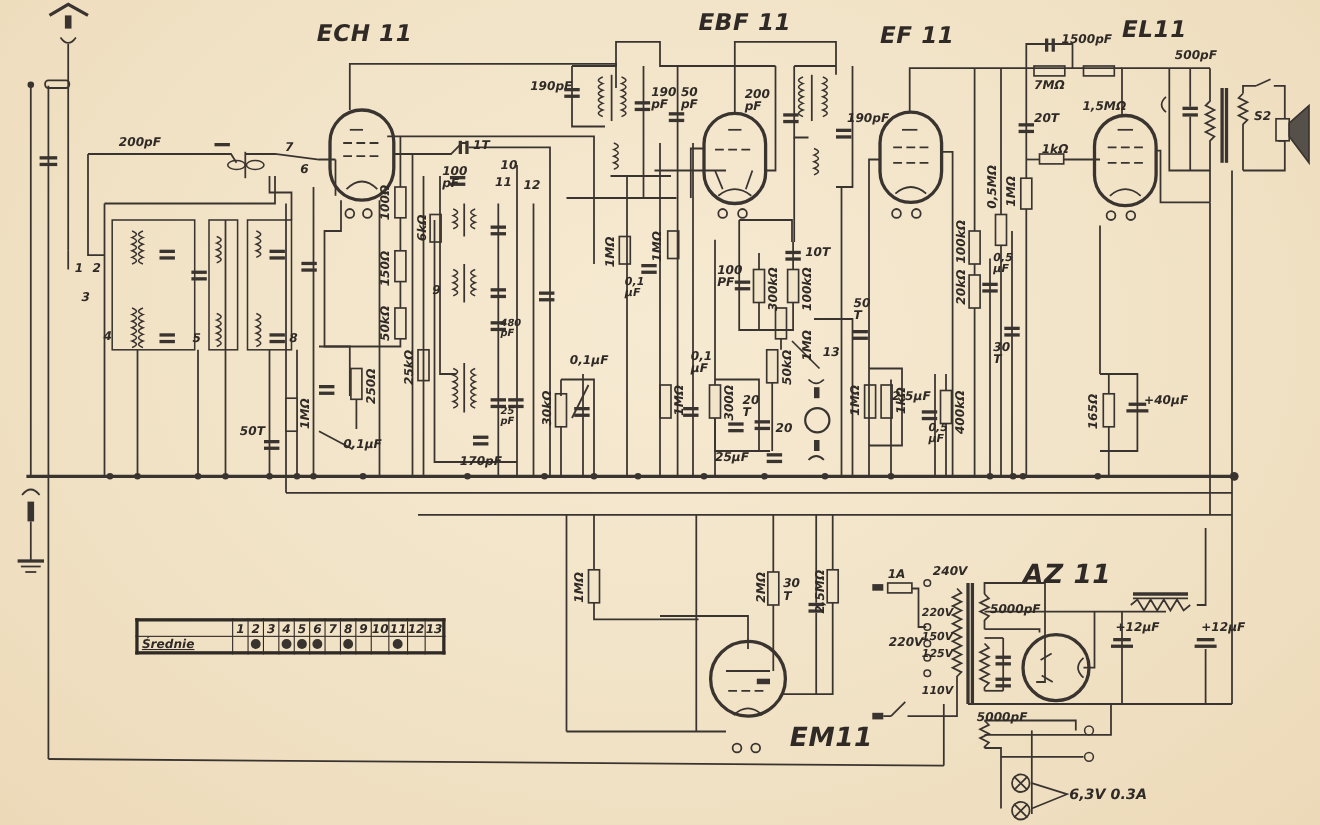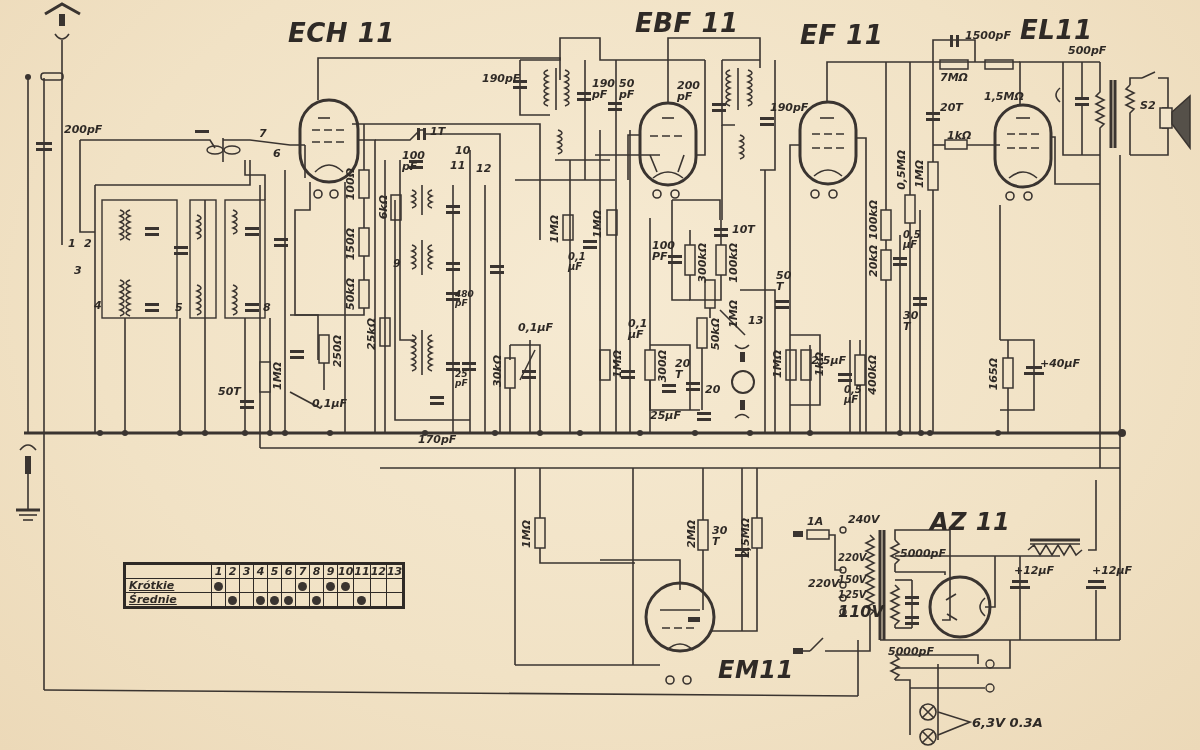--- a/index.html
+++ b/index.html
@@ -5,21 +5,21 @@
   html,body{margin:0;padding:0;background:#f2e4c9;}
   #page{position:relative;width:1200px;height:750px;overflow:hidden;
     background:radial-gradient(ellipse at 50% 40%,#f6ead2 0%,#f1e2c5 60%,#ecd9b8 100%);
     font-family:"DejaVu Sans",sans-serif;color:#2f2a26;}
   svg{position:absolute;left:0;top:0;}
   .w{stroke:#3a3430;stroke-width:1.6;fill:none;}
   .wb{stroke:#3a3430;stroke-width:3;fill:none;}
   .d{fill:#3a3430;}
   .tube{stroke:#3a3430;stroke-width:3;fill:none;}
   .lbl{position:absolute;font-style:italic;font-weight:bold;color:#2f2a26;white-space:nowrap;line-height:1;}
-  .tl{font-size:26px;letter-spacing:0.5px;}
+  .tl{font-size:21px;letter-spacing:0.5px;}
   .cl{font-size:11px;}
   .cv{font-size:11px;writing-mode:vertical-rl;transform:rotate(180deg);}
   #switch-table{position:absolute;left:123px;top:562px;border-collapse:collapse;border:3px solid #2f2a26;}
   #switch-table td{border:1.5px solid #2f2a26;height:13px;width:13px;padding:0;text-align:center;
     font-size:11px;font-style:italic;font-weight:bold;line-height:13px;}
   #switch-table td.rl{width:82px;text-align:left;padding-left:3px;text-decoration:underline;}
   .dot{display:inline-block;width:9px;height:9px;border-radius:50%;background:#3a3430;vertical-align:middle;}
 </style>
 </head>
 <body>
@@ -496,21 +496,21 @@
   <path class="w" d="M938 712 L970 722 L938 735"></path>
 </svg>
 
 <div class="lbl tl" style="left:288px;top:20px;">ECH 11</div>
 <div class="lbl tl" style="left:635px;top:10px;">EBF 11</div>
 <div class="lbl tl" style="left:800px;top:22px;">EF 11</div>
 <div class="lbl tl" style="left:1020px;top:17px;">EL11</div>
 <div class="lbl tl" style="left:718px;top:658px;font-size:24px;">EM11</div>
 <div class="lbl tl" style="left:930px;top:510px;font-size:24px;">AZ 11</div>
 
-<div class="lbl cl" style="left:64px;top:124px;">200pF</div>
+<div class="lbl cl" style="left:64px;top:124px;padding-left:44px;">200pF</div>
 <div class="lbl cl" style="left:259px;top:128px;">7</div>
 <div class="lbl cl" style="left:273px;top:148px;">6</div>
 <div class="lbl cl" style="left:68px;top:238px;">1</div>
 <div class="lbl cl" style="left:84px;top:238px;">2</div>
 <div class="lbl cl" style="left:74px;top:265px;">3</div>
 <div class="lbl cl" style="left:94px;top:300px;">4</div>
 <div class="lbl cl" style="left:175px;top:302px;">5</div>
 <div class="lbl cl" style="left:263px;top:302px;">8</div>
 <div class="lbl cl" style="left:393px;top:258px;">9</div>
 <div class="lbl cl" style="left:455px;top:145px;">10</div>
@@ -521,21 +521,21 @@
 <div class="lbl cv" style="left:272px;top:362px;">1MΩ</div>
 <div class="lbl cv" style="left:345px;top:168px;">100Ω</div>
 <div class="lbl cv" style="left:345px;top:228px;">150Ω</div>
 <div class="lbl cv" style="left:345px;top:278px;">50kΩ</div>
 <div class="lbl cv" style="left:332px;top:335px;">250Ω</div>
 <div class="lbl cl" style="left:312px;top:398px;">0,1μF</div>
 <div class="lbl cv" style="left:366px;top:318px;">25kΩ</div>
 <div class="lbl cv" style="left:378px;top:195px;">6kΩ</div>
 <div class="lbl cl" style="left:402px;top:150px;width:30px;white-space:normal;">100 pF</div>
 <div class="lbl cl" style="left:430px;top:126px;">1T</div>
-<div class="lbl cl" style="left:418px;top:414px;margin-top:20px;">170pF</div>
+<div class="lbl cl" style="left:418px;top:414px;">170pF</div>
 <div class="lbl cl" style="left:455px;top:290px;width:20px;white-space:normal;font-size:9px;">480 pF</div>
 <div class="lbl cl" style="left:455px;top:370px;width:20px;white-space:normal;font-size:9px;">25 pF</div>
 <div class="lbl cv" style="left:492px;top:355px;">30kΩ</div>
 <div class="lbl cl" style="left:518px;top:322px;">0,1μF</div>
 <div class="lbl cl" style="left:482px;top:73px;">190pF</div>
 <div class="lbl cl" style="left:592px;top:78px;width:20px;white-space:normal;">190 pF</div>
 <div class="lbl cl" style="left:619px;top:78px;width:20px;white-space:normal;">50 pF</div>
 <div class="lbl cl" style="left:677px;top:80px;width:24px;white-space:normal;">200 pF</div>
 <div class="lbl cl" style="left:770px;top:102px;">190pF</div>
 <div class="lbl cv" style="left:549px;top:215px;">1MΩ</div>
@@ -578,21 +578,21 @@
 <div class="lbl cv" style="left:686px;top:520px;">2MΩ</div>
 <div class="lbl cl" style="left:712px;top:525px;width:16px;white-space:normal;">30 T</div>
 <div class="lbl cv" style="left:740px;top:518px;">2,5MΩ</div>
 <div class="lbl cl" style="left:807px;top:516px;">1A</div>
 
 <div class="lbl cl" style="left:848px;top:514px;">240V</div>
 <div class="lbl cl" style="left:808px;top:578px;">220V</div>
 <div class="lbl cl" style="left:838px;top:553px;font-size:10px;">220V</div>
 <div class="lbl cl" style="left:838px;top:575px;font-size:10px;">150V</div>
 <div class="lbl cl" style="left:838px;top:590px;font-size:10px;">125V</div>
-<div class="lbl cl" style="left:838px;top:604px;font-size:16px;">110V</div>
+<div class="lbl cl" style="left:838px;top:624px;font-size:10px;">110V</div>
 <div class="lbl cl" style="left:900px;top:548px;">5000pF</div>
 <div class="lbl cl" style="left:888px;top:646px;">5000pF</div>
 <div class="lbl cl" style="left:1014px;top:565px;">+12μF</div>
 <div class="lbl cl" style="left:1092px;top:565px;">+12μF</div>
 <div class="lbl cl" style="left:972px;top:716px;font-size:13px;">6,3V 0.3A</div>
 
 <table id="switch-table">
   <tbody>
         <tr>
     <td class="rl" style="text-decoration:none;"></td>
@@ -604,36 +604,20 @@
     <td>6</td>
     <td>7</td>
     <td>8</td>
     <td>9</td>
     <td>10</td>
     <td>11</td>
     <td>12</td>
     <td>13</td>
   </tr>
   <tr class="band-row">
-    <td class="rl">Krótkie</td>
-  <td><span class="dot"></span></td>
-          <td></td>
-          <td></td>
-          <td></td>
-          <td></td>
-          <td></td>
-          <td><span class="dot"></span></td>
-          <td></td>
-          <td><span class="dot"></span></td>
-          <td><span class="dot"></span></td>
-          <td></td>
-          <td></td>
-          <td></td>
-        </tr>
-  <tr class="band-row">
     <td class="rl">Średnie</td>
   <td></td>
           <td><span class="dot"></span></td>
           <td></td>
           <td><span class="dot"></span></td>
           <td><span class="dot"></span></td>
           <td><span class="dot"></span></td>
           <td></td>
           <td><span class="dot"></span></td>
           <td></td>

